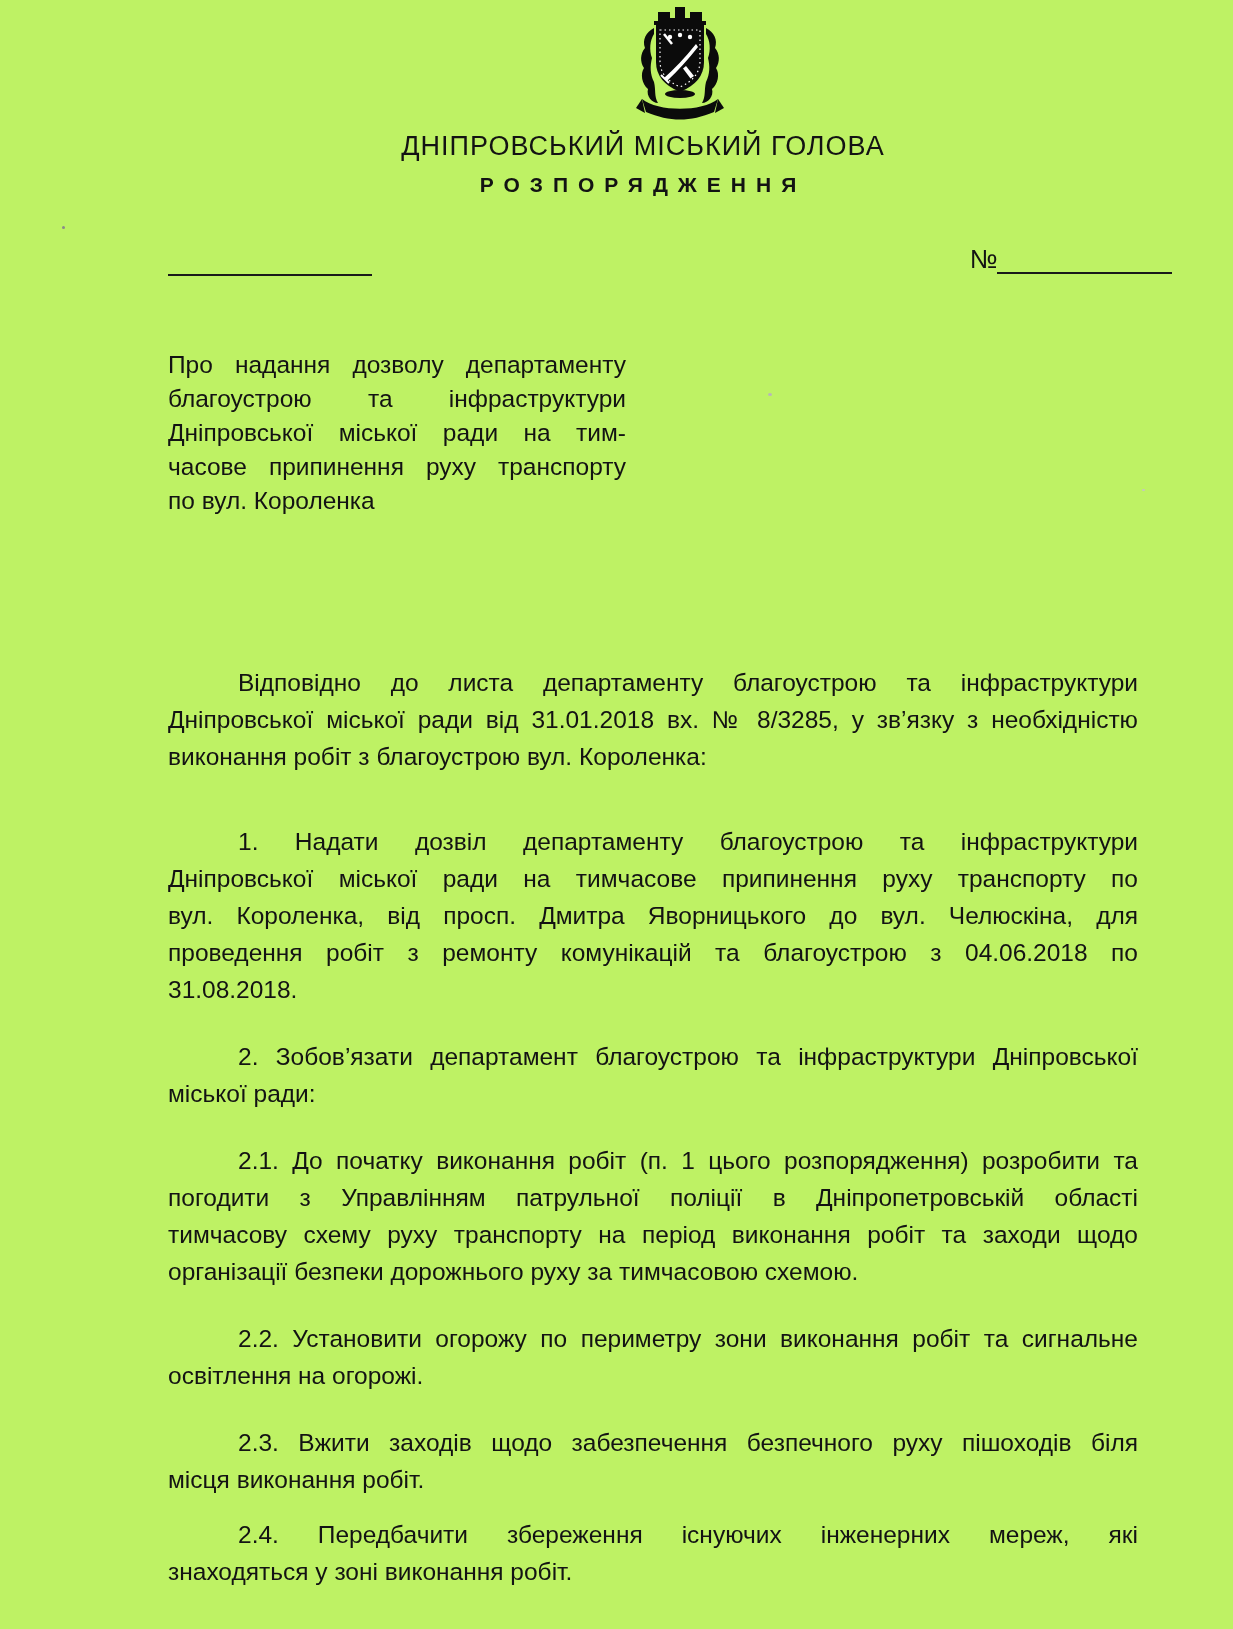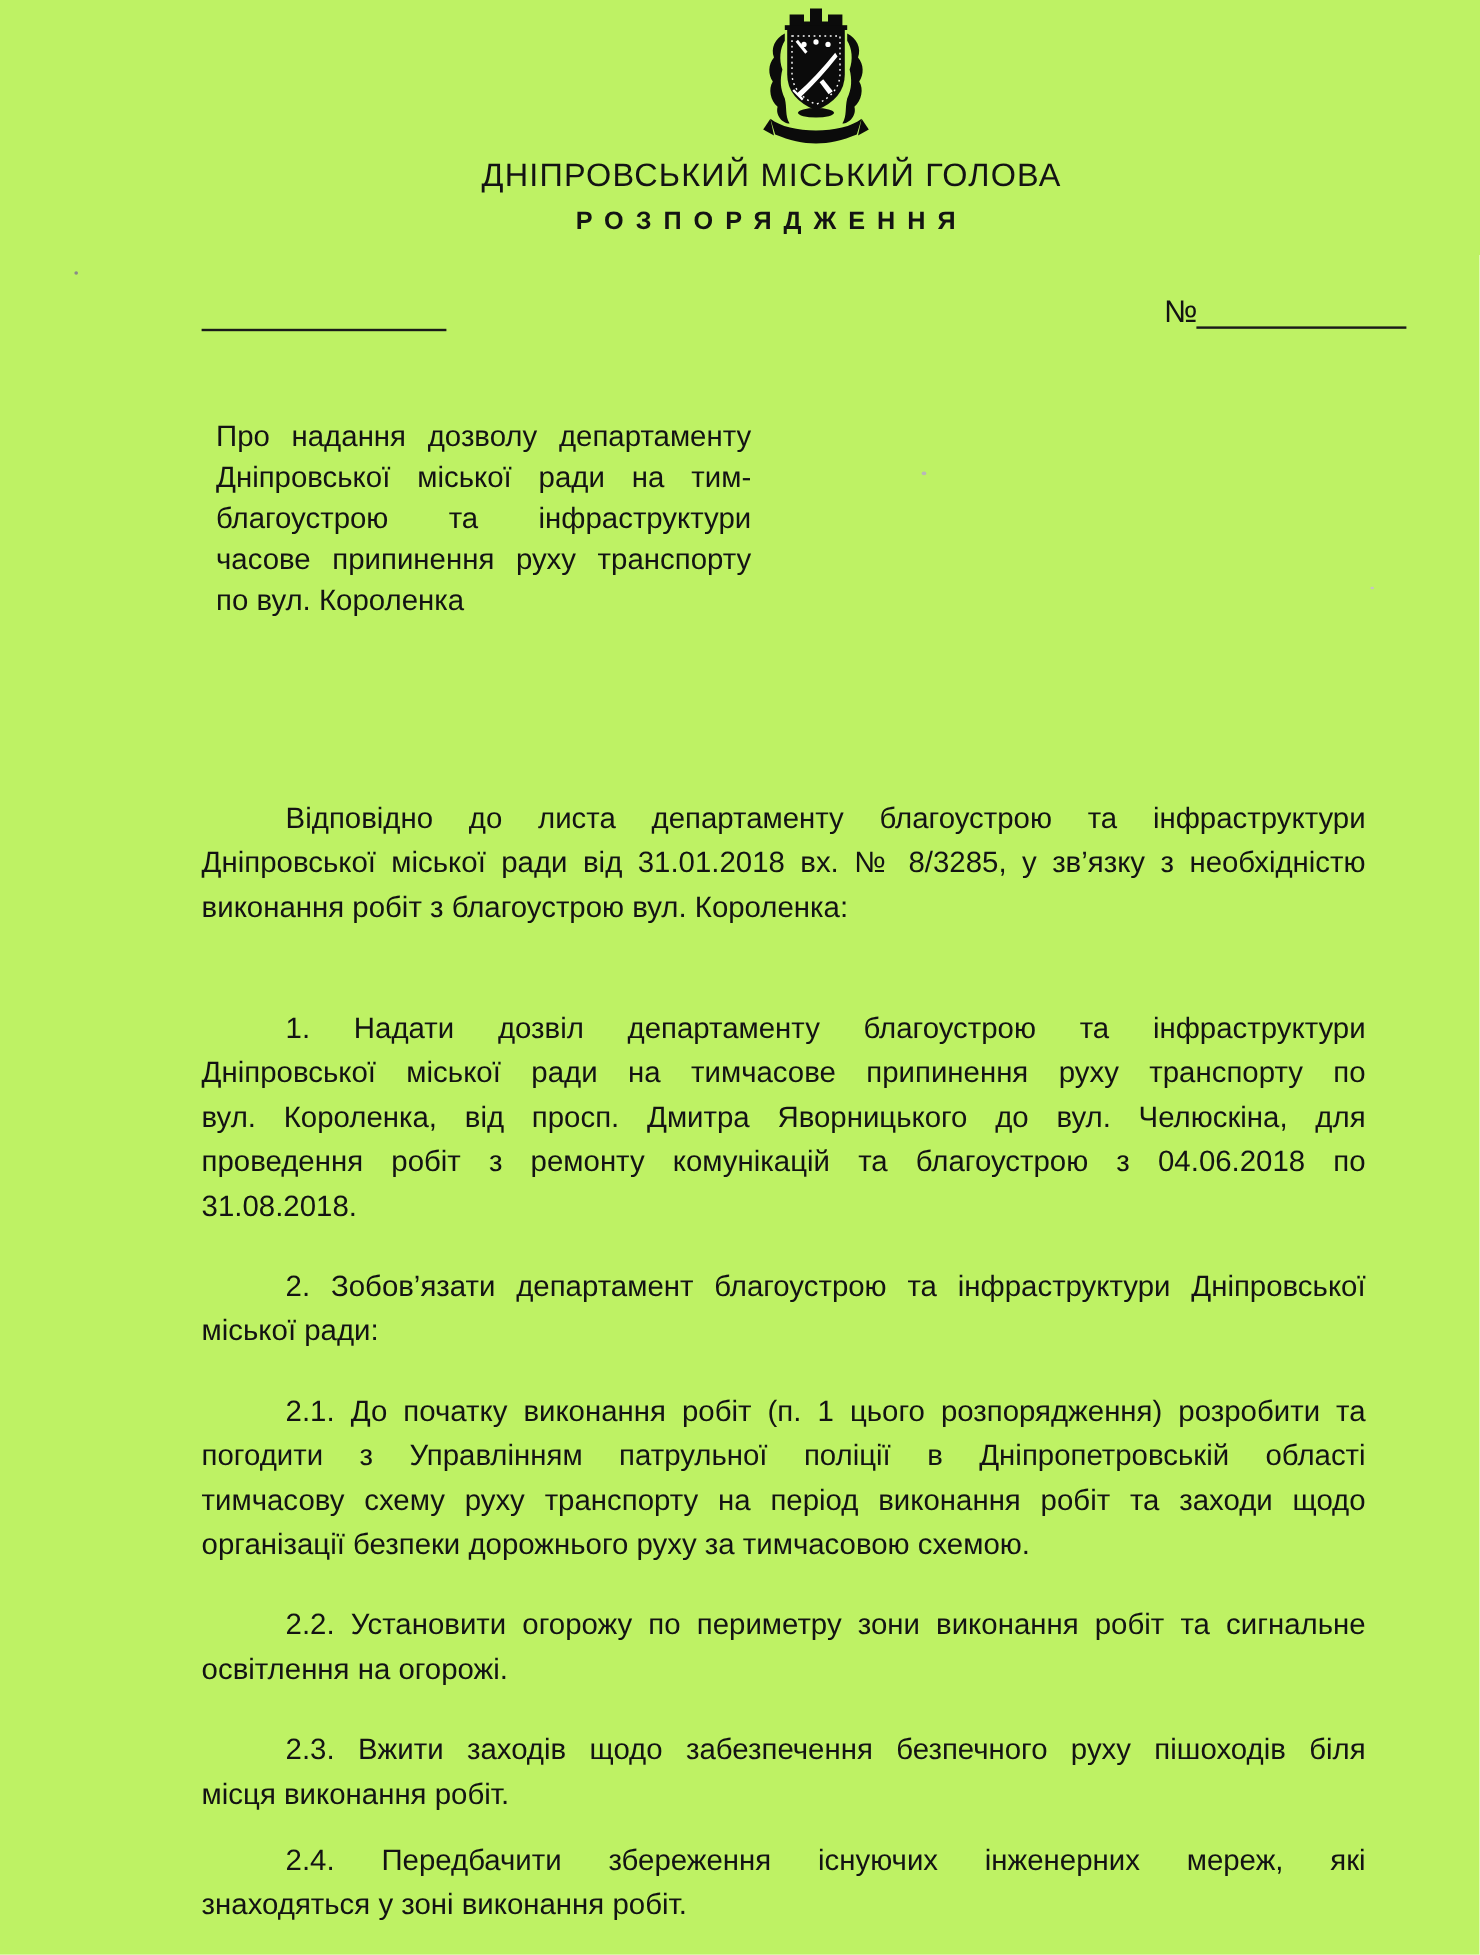--- a/index.html
+++ b/index.html
@@ -33,28 +33,28 @@
     font-size: 26px; line-height: 28px;
   }
   .no-blank {
     position: absolute; left: 997px; top: 272px; width: 175px; height: 2px;
     background: #1a1a1a;
   }
   .subject {
     position: absolute; left: 168px; top: 348px; width: 458px;
     font-size: 24.5px; line-height: 34px;
   }
-  .sline { text-align: justify; text-align-last: justify; margin-left: 12px; }
+  .sline { text-align: justify; text-align-last: justify; }
   .sline.last { text-align-last: left; }
   .body-text {
     position: absolute; left: 168px; top: 664px; width: 970px;
     font-size: 24.5px; line-height: 37px;
   }
   .para { margin-bottom: 30px; }
-  .para.m-intro { margin-bottom: 64px; }
+  .para.m-intro { margin-bottom: 48px; }
   .para.m-p1 { margin-bottom: 30px; }
   .para.m-p23 { margin-bottom: 18px; }
   .para.m-last { margin-bottom: 0; }
   .pline { text-align: justify; text-align-last: justify; }
   .pline.first { text-indent: 70px; }
   .pline.last { text-align-last: left; }
   .speck { position: absolute; border-radius: 50%; }
   .speck.s1 { left: 62px; top: 226px; width: 3px; height: 3px; background: #8a8a8a; }
   .speck.s2 { left: 768px; top: 393px; width: 4px; height: 3px; background: #b8b8b8; }
   .speck.s3 { left: 1142px; top: 489px; width: 3px; height: 2px; background: #c4c4c4; }
@@ -92,22 +92,22 @@
 
   <div class="org-title">ДНІПРОВСЬКИЙ МІСЬКИЙ ГОЛОВА</div>
   <div class="doc-type">РОЗПОРЯДЖЕННЯ</div>
 
   <div class="date-blank"></div>
   <div class="no-label">№</div>
   <div class="no-blank"></div>
 
   <div class="subject">
     <div class="sline">Про надання дозволу департаменту</div>
+    <div class="sline">благоустрою та інфраструктури</div>
     <div class="sline">Дніпровської міської ради на тим-</div>
-    <div class="sline">благоустрою та інфраструктури</div>
     <div class="sline">часове припинення руху транспорту</div>
     <div class="sline last">по вул. Короленка</div>
   </div>
 
   <div class="body-text">
 
     <div class="para m-intro">
       <div class="pline first">Відповідно до листа департаменту благоустрою та інфраструктури</div>
       <div class="pline">Дніпровської міської ради від 31.01.2018 вх. № 8/3285, у зв’язку з необхідністю</div>
       <div class="pline last">виконання робіт з благоустрою вул. Короленка:</div>

